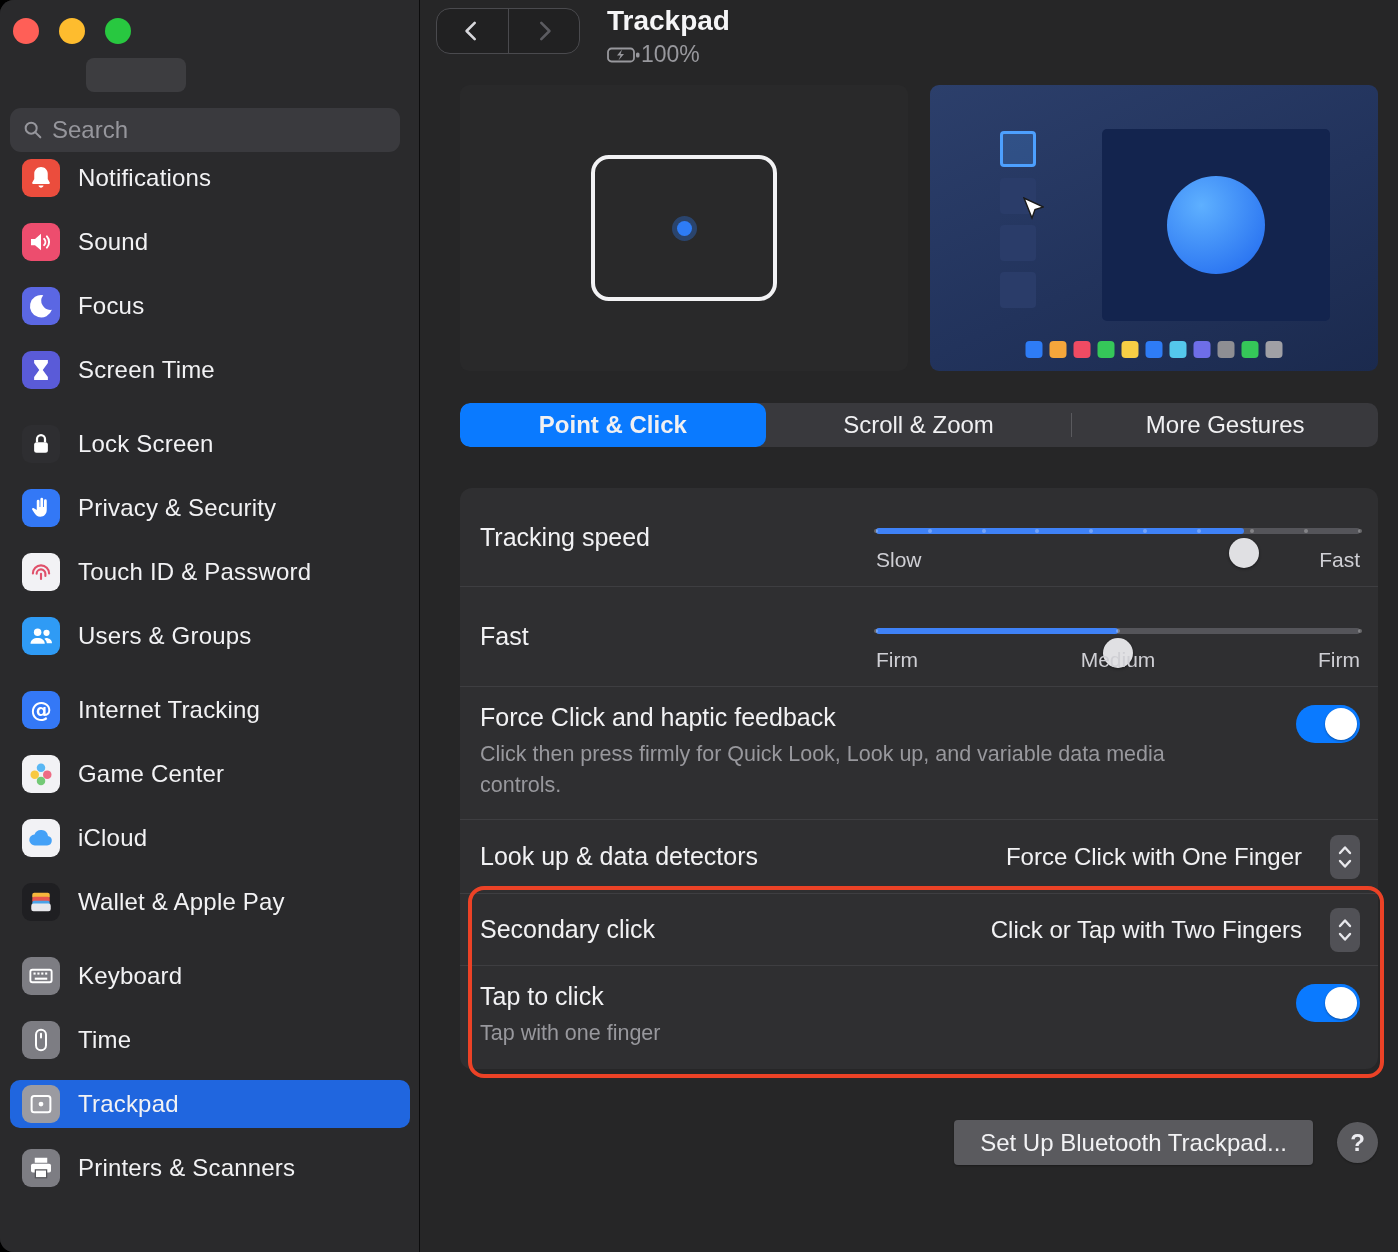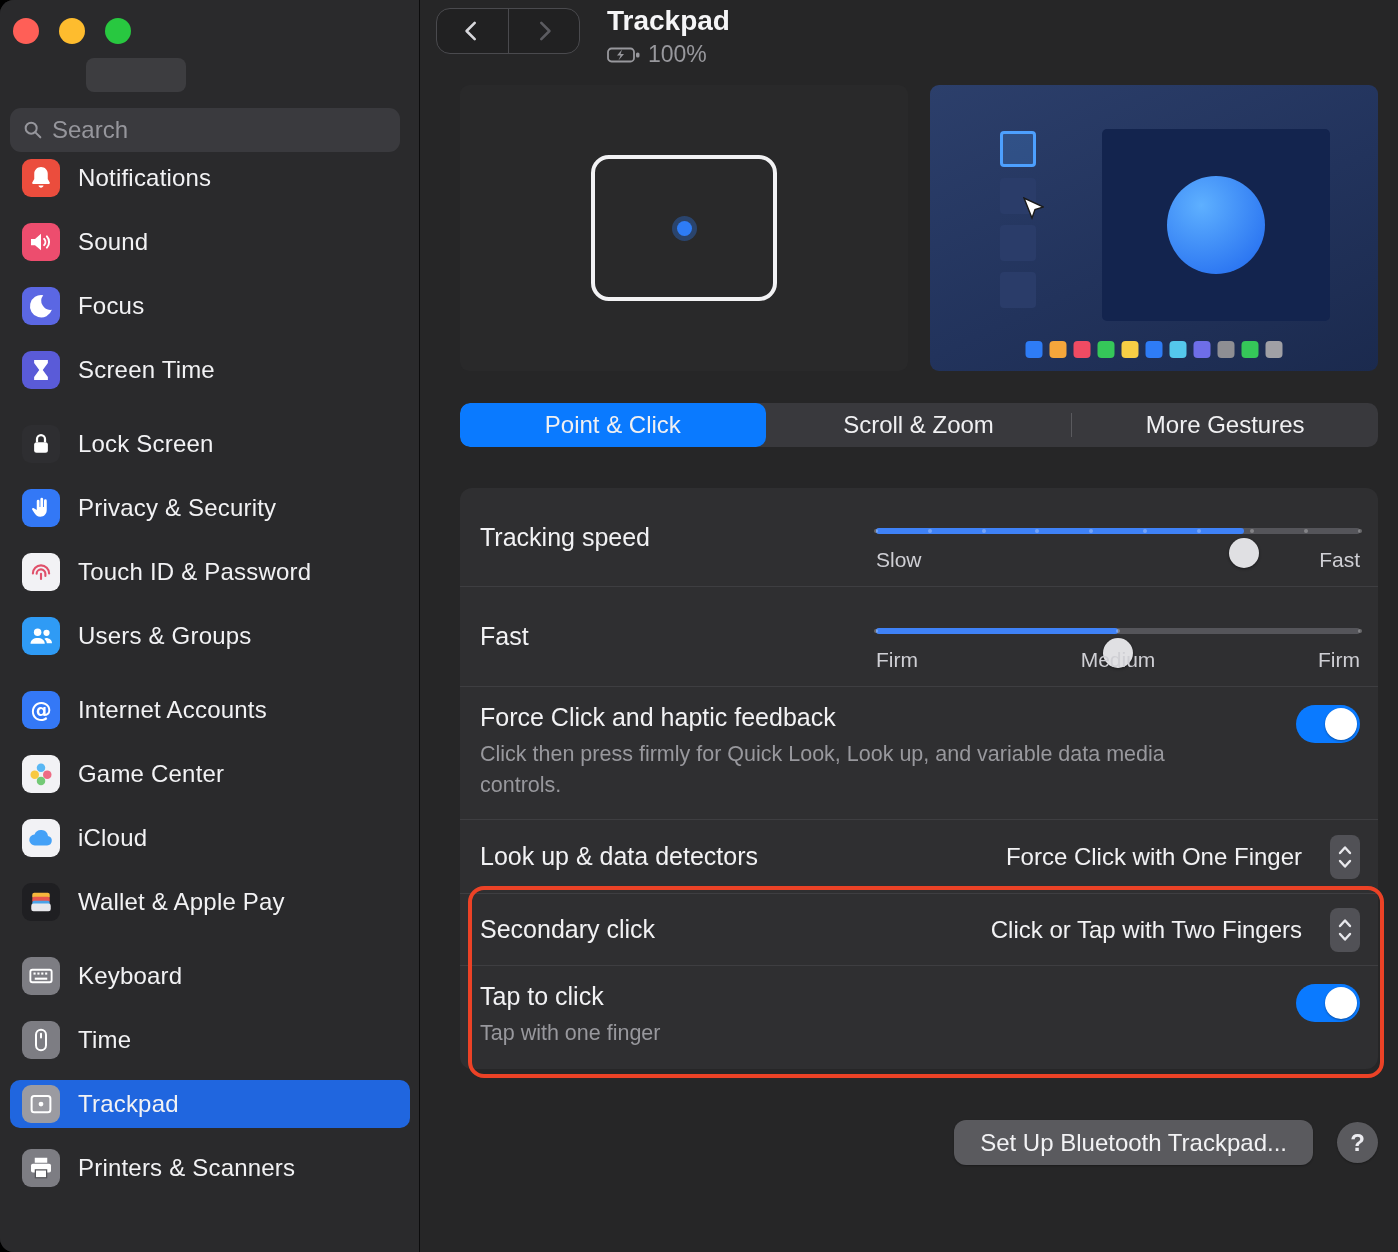--- a/index.html
+++ b/index.html
@@ -26,40 +26,40 @@
 
   
   .main { position:absolute; left:421px; top:0; right:0; bottom:0; background:#262627; }
 
   .navpill { position:absolute; left:15px; top:8px; width:144px; height:46px; border:1.5px solid #4a4a4e; border-radius:14px; display:flex; background:rgba(0,0,0,.12); overflow:hidden; }
   .navbtn { flex:1; background:transparent; border:none; display:flex; align-items:center; justify-content:center; cursor:pointer; }
   .navbtn.back { border-right:1px solid #4a4a4e; }
 
   .titleblock { position:absolute; left:186px; top:5px; }
   .titleblock h1 { color:#f5f5f7; font-size:28px; font-weight:700; }
-  .batt { display:flex; align-items:center; gap:7px; margin-top:4px; }
+  .batt { display:flex; align-items:center; margin-top:4px; }
   .batt span { color:#98989d; font-size:23px; }
 
   .preview { position:absolute; top:85px; width:448px; height:286px; border-radius:9px; overflow:hidden; }
   .preview.pv-left { left:39px; background:#29292a; display:flex; align-items:center; justify-content:center; }
   .tp-outline { width:186px; height:146px; border:4.5px solid #f2f2f4; border-radius:18px; display:flex; align-items:center; justify-content:center; }
   .tp-dot { width:15px; height:15px; border-radius:50%; background:#2e7cf6; box-shadow:0 0 0 5px rgba(46,124,246,.33); }
   .preview.pv-right { left:509px; background:linear-gradient(155deg,#2c3f6b 0%,#22335c 55%,#1b2a4e 100%); }
   .pv-tiles { position:absolute; left:70px; top:46px; display:flex; flex-direction:column; gap:11px; }
   .pv-tile { width:36px; height:36px; border-radius:4px; background:#2a3c69; }
   .pv-tile.hl { background:rgba(77,160,255,.22); border:3px solid #4da0ff; }
   .pv-cursor { position:absolute; left:92px; top:112px; }
   .pv-panel { position:absolute; left:172px; top:44px; width:228px; height:192px; background:#13244e; border-radius:5px; display:flex; align-items:center; justify-content:center; }
   .pv-circle { width:98px; height:98px; border-radius:50%; background:radial-gradient(circle at 35% 30%, #5eb0ff, #1e66ee); }
   .pv-dock { position:absolute; bottom:13px; left:50%; transform:translateX(-50%); display:flex; gap:7px; }
   .dock-dot { width:17px; height:17px; border-radius:4px; }
 
   .segmented { position:absolute; left:39px; top:403px; width:918px; height:44px; background:#39393d; border-radius:10px; display:flex; align-items:stretch; overflow:hidden; }
   .seg { flex:1; display:flex; align-items:center; justify-content:center; color:#f0f0f2; font-size:24px; border-radius:10px; cursor:pointer; }
-  .seg.active { background:var(--accent,#0a7aff); font-weight:400; }
+  .seg.active { background:var(--accent,#0a7aff); font-weight:700; }
   .seg-divider { width:1px; align-self:center; height:24px; background:#5a5a5e; }
 
   .card { position:absolute; left:39px; top:488px; width:918px; background:#2f2f31; border-radius:12px; }
   .row { display:flex; justify-content:space-between; align-items:center; padding:0 18px 0 20px; }
   .row + .row { border-top:1px solid #3e3e41; }
   .rowlabel { color:#f2f2f4; font-size:25px; }
   .row-slider { height:98px;text-align:center; }
   .row-slider.click { height:100px; }
 
   .slider { position:relative; width:484px; height:62px; }
@@ -82,21 +82,21 @@
 
   .row-popup { height:74px;text-align:center; }
   .row-popup.short { height:72px; }
   .popup { display:flex; align-items:center; gap:28px; cursor:pointer; }
   .popval { color:#f2f2f4; font-size:24px; }
   .stepper { width:30px; height:44px; border-radius:8px; background:#515156; display:flex; align-items:center; justify-content:center; }
 
   .annotation { position:absolute; border:4.5px solid var(--annotation,#ec4226); border-radius:16px; left:47px; width:916px; pointer-events:none; }
 
   .footerbar { position:absolute; left:39px; top:1120px; width:918px; display:flex; justify-content:flex-end; align-items:center; gap:24px; }
-  .setupbtn { height:45px; padding:0 26px; border:none; border-radius:12px; background:#5a5a5e; color:#f2f2f4; font-size:24px; font-family:inherit; cursor:pointer; box-shadow:0 1px 2px rgba(0,0,0,.3); }
+  .setupbtn { height:45px; padding:0 26px; border:none; border-radius:4px; background:#5a5a5e; color:#f2f2f4; font-size:24px; font-family:inherit; cursor:pointer; box-shadow:0 1px 2px rgba(0,0,0,.3); }
   .helpbtn { width:41px; height:41px; border:none; border-radius:50%; background:#5a5a5e; color:#ececf0; font-size:24px; font-weight:700; cursor:pointer; box-shadow:0 1px 2px rgba(0,0,0,.3); display:flex; align-items:center; justify-content:center; font-family:inherit; }
 </style>
 </head>
 <body>
 
 <div class="window">
 
   <aside class="sidebar">
     <div class="traffic">
       <span class="tl red"></span>
@@ -191,21 +191,21 @@
             <span class="sb-label">Users &amp; Groups</span>
           </div>
         </div>
         <div class="group">
           <div class="sb-row">
             <span class="sb-icon" style="background: rgb(52, 120, 246);">
               <svg viewBox="0 0 24 24">
                 <text x="12" y="17.5" text-anchor="middle" font-size="17" font-family="DejaVu Sans, sans-serif" font-weight="bold" fill="#fff">@</text>
               </svg>
             </span>
-            <span class="sb-label">Internet Accounts</span>
+            <span class="sb-label">Internet Tracking</span>
           </div>
           <div class="sb-row">
             <span class="sb-icon" style="background: rgb(242, 242, 245);">
               <svg viewBox="0 0 24 24">
                 <circle cx="12" cy="7" r="3.4" fill="#59b7f4"></circle>
                 <circle cx="7" cy="12.5" r="3.4" fill="#f7c531" opacity=".92"></circle>
                 <circle cx="17" cy="12.5" r="3.4" fill="#ee5f7a" opacity=".92"></circle>
                 <circle cx="12" cy="17.5" r="3.4" fill="#68c66a" opacity=".92"></circle>
               </svg>
             </span>

